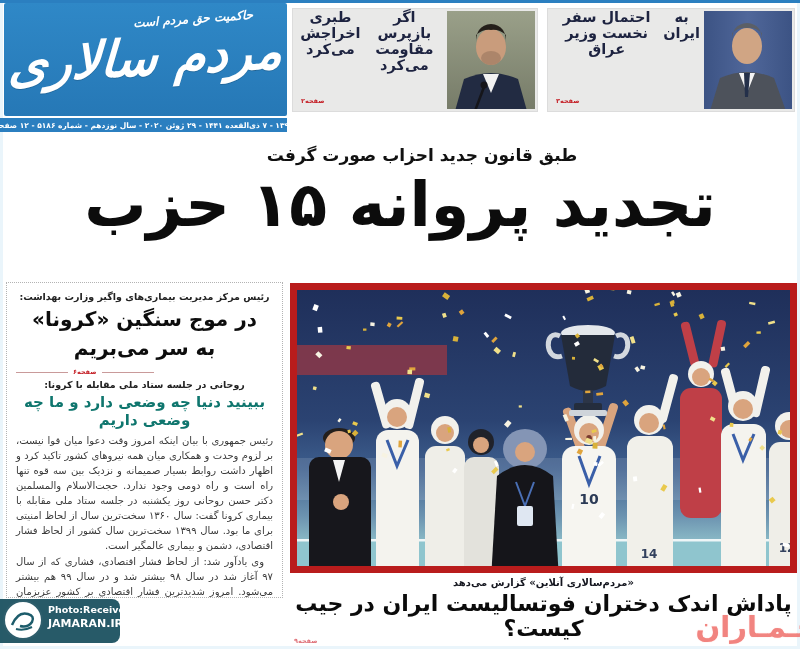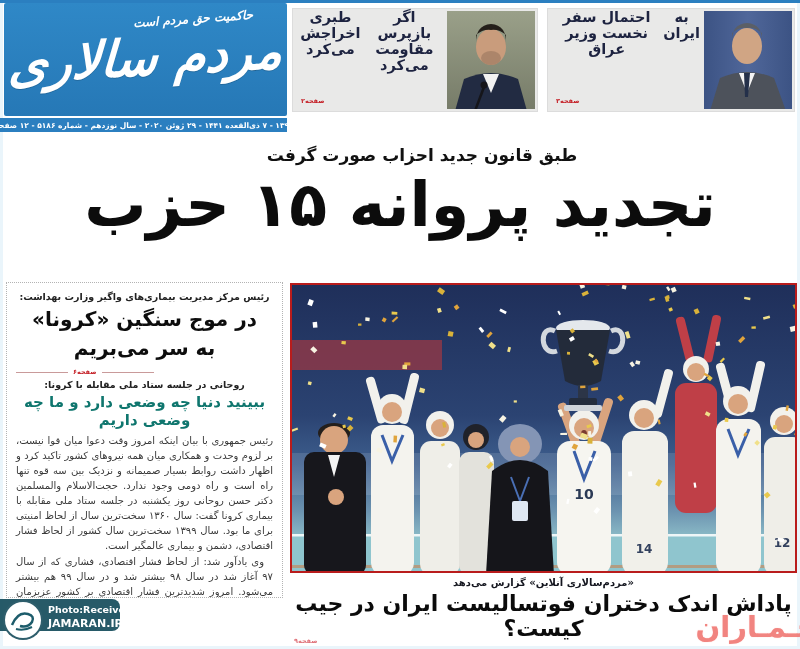--- a/index.html
+++ b/index.html
@@ -76,40 +76,40 @@
   }
   .lc-div .rule { width:52px; border-top:1px solid #c99a9a; }
   .lc-body {
     font-size:10px; line-height:1.5; color:#3a3a3a; text-align:justify; margin-top:4px;
   }
   .lc-body p + p { text-indent:9px; margin-top:1px; }
 
   
   .photo-block {
     position:absolute; left:290px; top:283px; width:507px; height:290px;
-    border:2px solid #b91c1c; overflow:hidden; background:#223461;
+    border:7px solid #b91c1c; overflow:hidden; background:#223461;
   }
   .photo-block svg { display:block; }
 
   
   .caption { position:absolute; left:290px; top:577px; width:507px; text-align:center; direction:rtl; }
   .cap-kicker { font-size:10px; font-weight:bold; color:#14161f; }
   .cap-headline { font-size:22px; font-weight:bold; color:#0b0b0b; margin-top:3px; }
   .cap-pageref { position:absolute; left:4px; bottom:-4px; color:#e0747b; font-size:6.5px; font-weight:bold; }
 
   .watermark-red {
     position:absolute; left:698px; top:610px; width:120px;
     font-size:29px; font-weight:bold; color:#ef6f6a; opacity:.85;
     direction:rtl; white-space:nowrap; letter-spacing:1px;
     text-shadow:0 0 1px #ffb3af;
   }
 
   
   .credit {
-    position:absolute; left:0; top:599px; width:120px; height:32px;
+    position:absolute; left:0; top:599px; width:120px; height:44px;
     background:rgba(23,77,92,.93); border-radius:0 8px 8px 0;
   }
   .credit .logo-circle {
     position:absolute; left:3px; top:1px; width:40px; height:40px; border-radius:50%;
     background:#fff; border:2px solid rgba(23,77,92,.9);
     display:flex; align-items:center; justify-content:center;
   }
   .credit .texts { position:absolute; left:48px; top:5px; color:#fff; text-align:left; }
   .credit .l1 { font-size:9.5px; font-weight:bold; }
   .credit .l2 { font-size:11px; font-weight:bold; margin-top:2px; }

